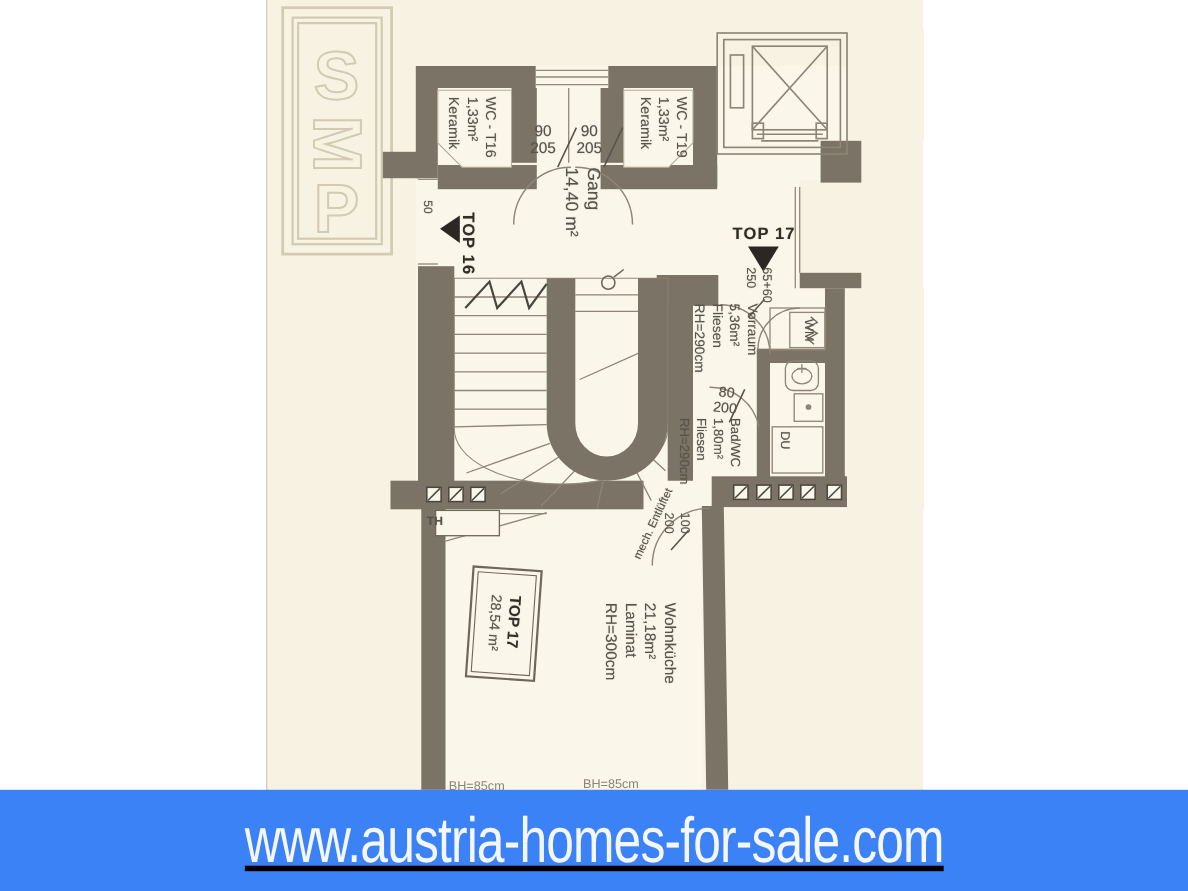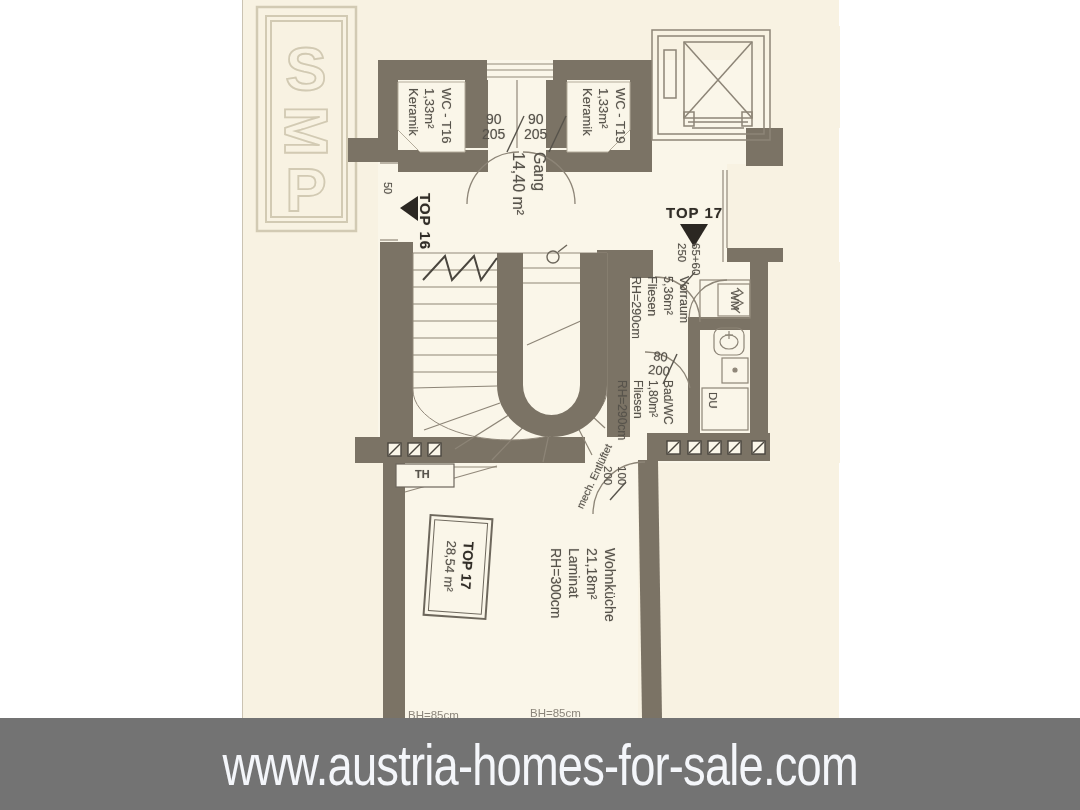--- a/index.html
+++ b/index.html
@@ -13,21 +13,21 @@
        white-space:nowrap;line-height:1.28;}
   .v{writing-mode:vertical-rl;}
   .v div{white-space:nowrap;}
   .bold{font-weight:bold;color:#312d27;}
   .frac{line-height:1.05;text-align:center;}
   .boxlbl{position:absolute;left:426px;top:516px;width:60px;height:98px;
           border:2px solid #6d675c;transform:rotate(4deg);display:flex;
           align-items:center;justify-content:center;background:#faf6e9;}
   .boxlbl .inner{position:absolute;inset:3px;border:1px solid #6d675c;}
   .banner{position:absolute;left:0;top:718px;width:1080px;height:92px;
-          background:#737373;display:flex;align-items:center;justify-content:center;}
+          background:#3b82f6;display:flex;align-items:center;justify-content:center;text-decoration:underline;}
   .banner span{color:#f4f6fa;font-size:58px;font-weight:400;letter-spacing:-1px;
           display:inline-block;transform:scaleX(.78);}
   .faded{color:#8b857a;text-shadow:none;text-align:right;}
 </style>
 </head>
 <body>
 
 <div class="stage">
   <div class="scan"></div>
 
@@ -273,21 +273,21 @@
 
   <div class="lbl" style="left:552px;top:458px;font-size:10.5px;transform:rotate(-65deg);transform-origin:center;width:96px;">
     <span>mech. Entlüftet</span>
   </div>
 
   <div class="lbl v" style="left:600px;top:466px;font-size:11.5px;">
     <div>100</div>
       <div>200</div>
   </div>
 
-  <div class="lbl" style="left:415px;top:467px;font-size:11px;font-weight:bold;">
+  <div class="lbl" style="left:388px;top:467px;font-size:11px;font-weight:bold;">
     <span>TH</span>
   </div>
 
   <div class="boxlbl">
     <div class="inner"></div>
     <div class="lbl v" style="position:static;font-size:13px;">
       <div class="bold" style="font-size:14px;">TOP 17</div>
       <div>28,54 m²</div>
     </div>
   </div>

